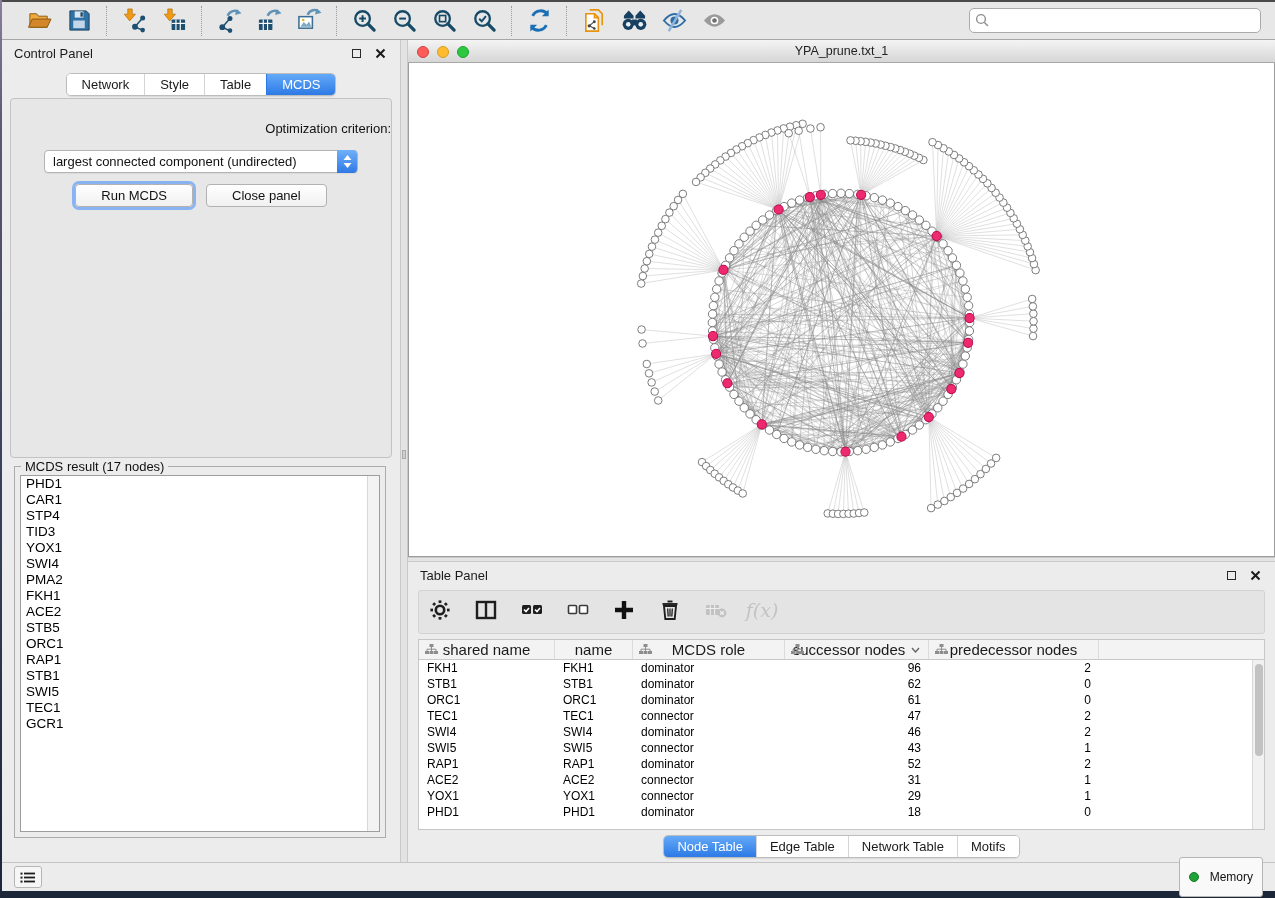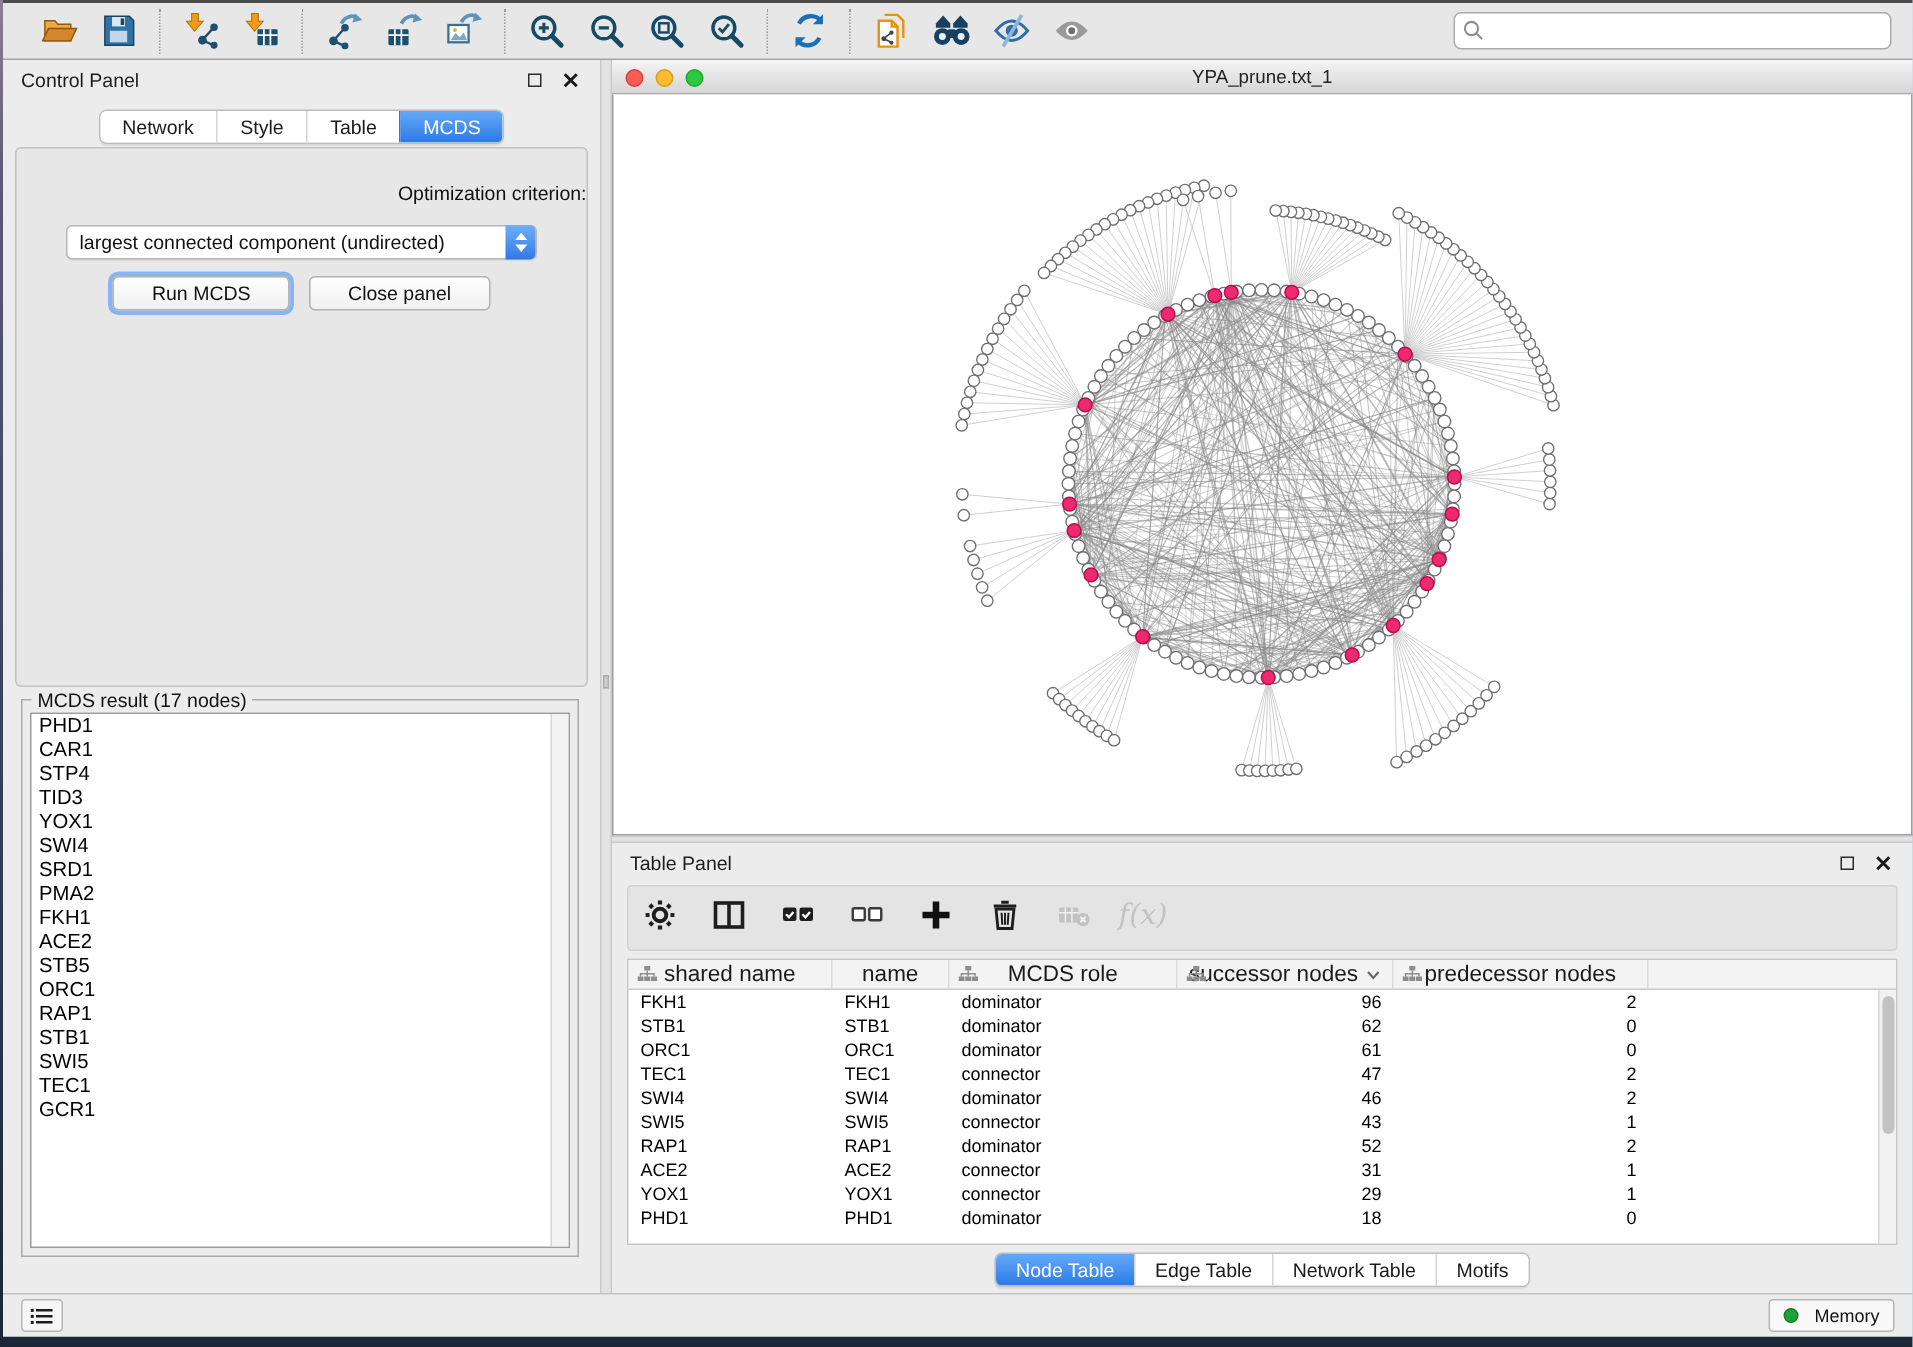--- a/index.html
+++ b/index.html
@@ -110,21 +110,21 @@
 
   .tp-tabs { height:32px; display:flex; justify-content:center; align-items:center; }
   .tp-tabs .seg .tab { padding:3px 13px; }
 
   
   .statusbar { position:absolute; left:0; right:0; bottom:0; height:29px; background:#ececec;
     border-top:1px solid #c3c3c3; display:flex; align-items:center; padding:0 12px; }
   .listbtn { width:28px; height:22px; border:1px solid #b5b5b5; border-radius:3px;
     background:#f6f6f6; display:flex; align-items:center; justify-content:center; }
   .statusbar .spacer { flex:1; }
-  .membtn { height:22px; border:1px solid #b5b5b5; border-radius:3px; background:#f9f9f9;
+  .membtn { height:40px; border:1px solid #b5b5b5; border-radius:3px; background:#f9f9f9;
     display:flex; align-items:center; gap:11px; padding:0 9px; font-size:12px; color:#111; }
   .memdot { width:10px; height:10px; border-radius:50%; background:#1fa339; border:1px solid #157a27; }
 </style>
 </head>
 <body>
 
 <div class="app">
   <div class="topline"></div>
 
   <div class="toolbar">
@@ -352,21 +352,20 @@
       <div class="mcds-box">
         <span class="mcds-legend">MCDS result (17 nodes)</span>
         <div class="mcds-list" id="mcds-list">
           <div class="mcds-scroll"></div>
         <div class="mcds-item">PHD1</div>
             <div class="mcds-item">CAR1</div>
             <div class="mcds-item">STP4</div>
             <div class="mcds-item">TID3</div>
             <div class="mcds-item">YOX1</div>
             <div class="mcds-item">SWI4</div>
-            <div class="mcds-item">SRD1</div>
             <div class="mcds-item">PMA2</div>
             <div class="mcds-item">FKH1</div>
             <div class="mcds-item">ACE2</div>
             <div class="mcds-item">STB5</div>
             <div class="mcds-item">ORC1</div>
             <div class="mcds-item">RAP1</div>
             <div class="mcds-item">STB1</div>
             <div class="mcds-item">SWI5</div>
             <div class="mcds-item">TEC1</div>
             <div class="mcds-item">GCR1</div>

